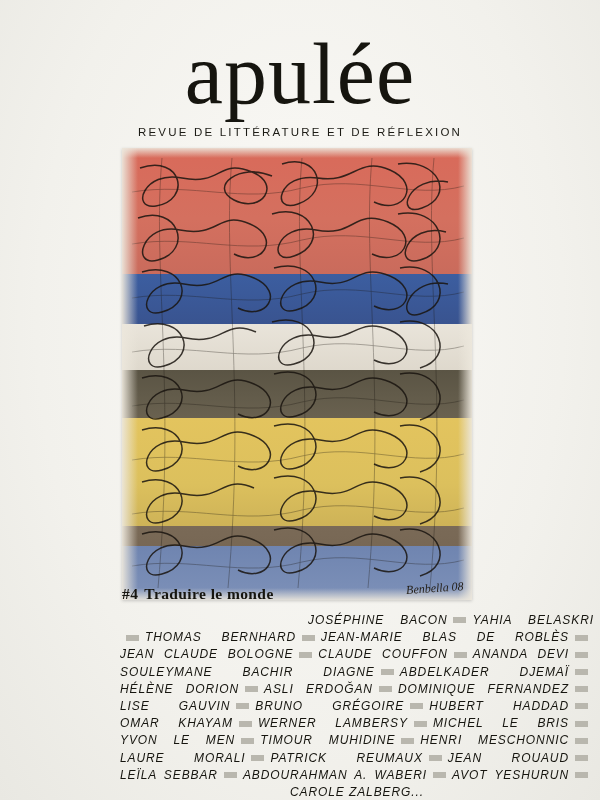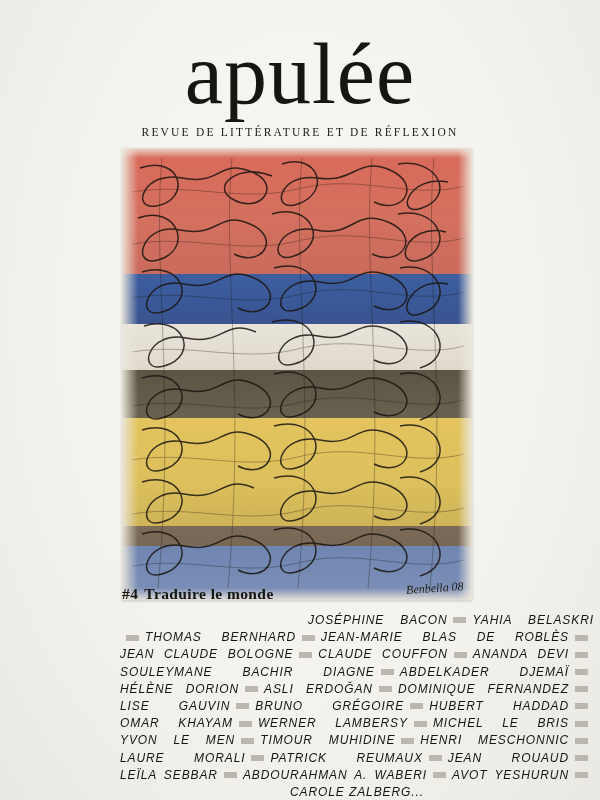--- a/index.html
+++ b/index.html
@@ -43,21 +43,21 @@
   .magazine-title {
     font-family: "Liberation Serif", serif;
     font-size: 86px;
     line-height: 0.95;
     letter-spacing: 1px;
     color: #16150f;
     font-weight: 400;
   }
   .magazine-subtitle {
     margin-top: 10px;
-    font-family: Liberation Serif, serif;
+    font-family: Liberation Sans, sans-serif;
     font-size: 11.5px;
     letter-spacing: 2.2px;
     color: #1c1b15;
     text-transform: uppercase;
   }
 
   
   .artwork {
     position: absolute;
     left: 122px;

